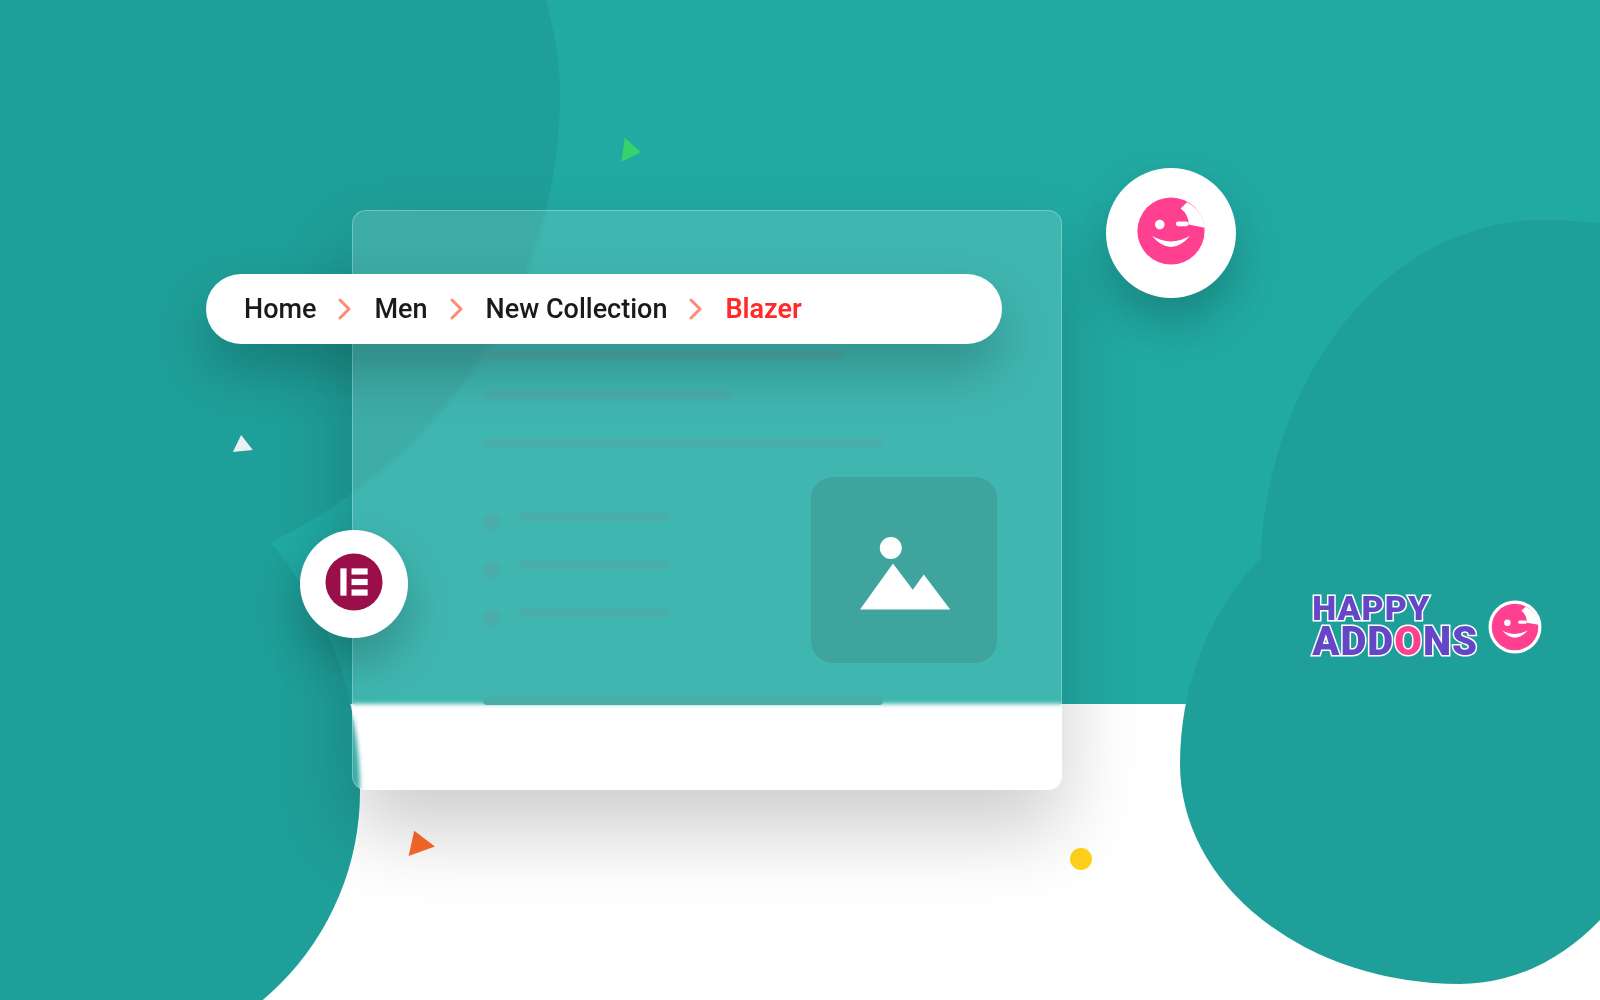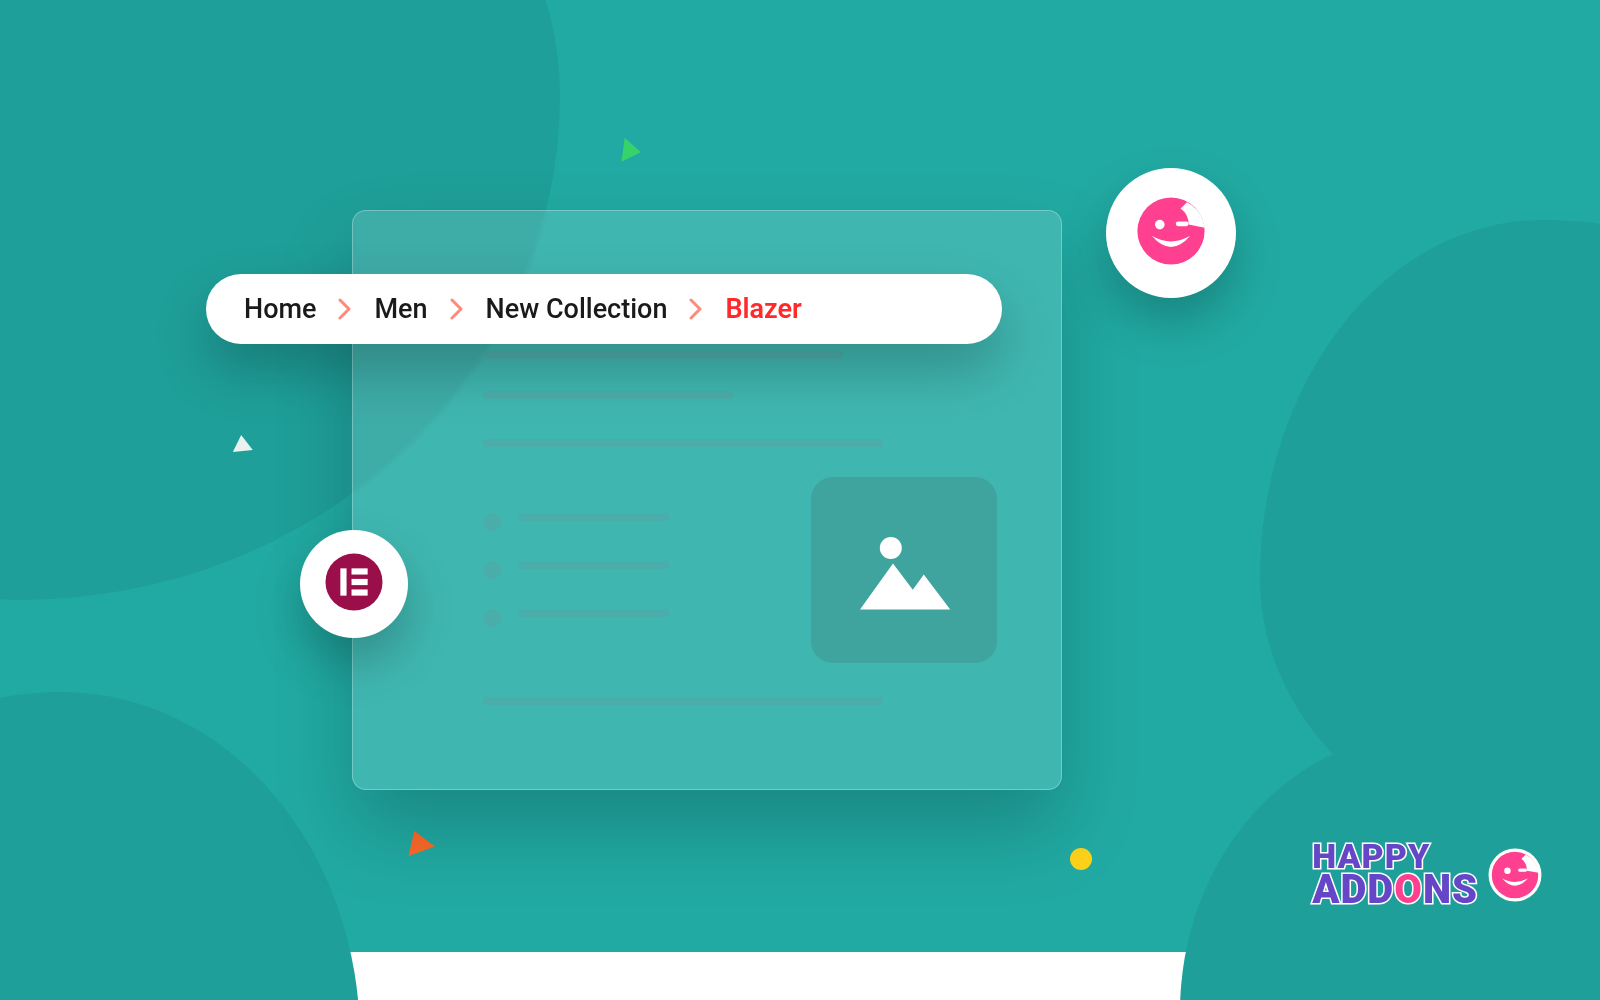--- a/index.html
+++ b/index.html
@@ -1,17 +1,17 @@
 <!DOCTYPE html>
 <html><head>
 <meta charset="utf-8">
 <style>
   * { box-sizing: border-box; margin: 0; padding: 0; }
   html, body { width: 1600px; height: 1000px; overflow: hidden; font-family: -apple-system, BlinkMacSystemFont, "Segoe UI", Roboto, Helvetica, Arial, sans-serif; }
-  .stage { position: relative; width: 1600px; height: 952px; background: #21aaa3; }
+  .stage { position: relative; width: 1600px; height: 704px; background: #21aaa3; }
   
   .blob { position: absolute; background: #1f9f99; border-radius: 50%; }
   .blob.b1 { width: 900px; height: 900px; left: -340px; top: -300px; border-radius: 46% 54% 60% 40% / 50% 44% 56% 50%; }
   .blob.b2 { width: 640px; height: 640px; right: -300px; top: 220px; border-radius: 44% 56% 48% 52% / 56% 44% 56% 44%; }
   .blob.b3 { width: 620px; height: 620px; left: -260px; bottom: -360px; border-radius: 52% 48% 44% 56% / 48% 56% 44% 52%; }
   .blob.b4 { width: 500px; height: 500px; right: -80px; bottom: -280px; border-radius: 50% 50% 44% 56% / 56% 44% 56% 44%; }
 
   
   .tri { position: absolute; width: 0; height: 0; }
   .tri.green { left: 620px; top: 142px; border-left: 12px solid transparent; border-right: 12px solid transparent; border-bottom: 18px solid #35d36a; transform: rotate(98deg); }

